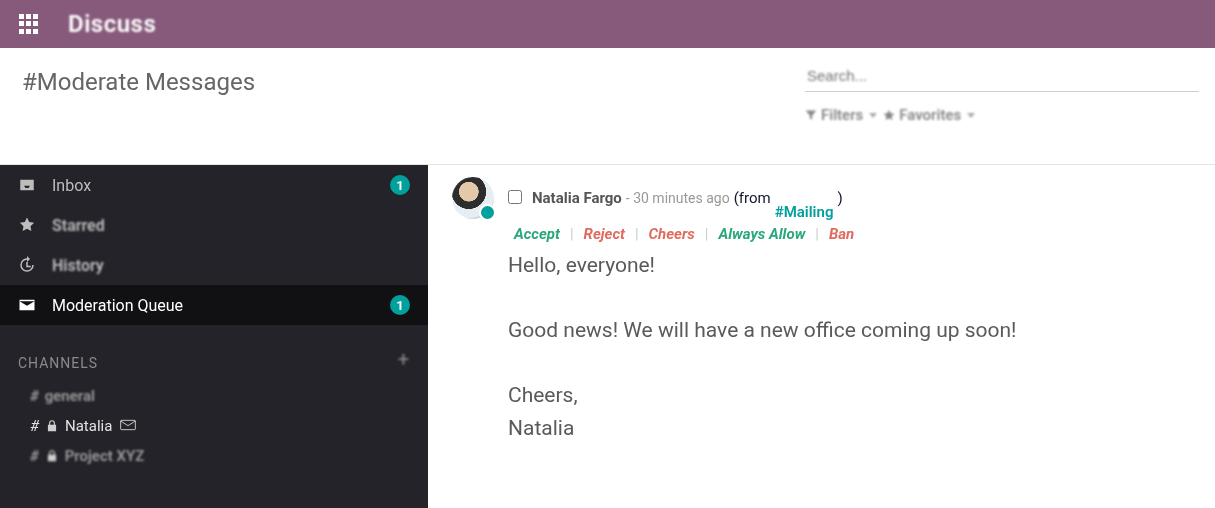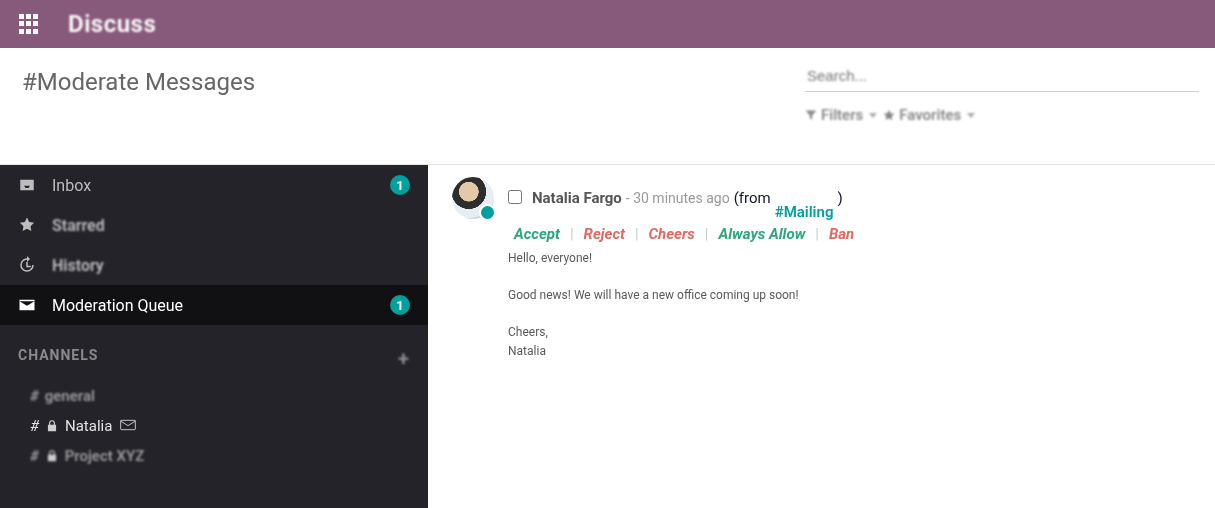--- a/index.html
+++ b/index.html
@@ -29,21 +29,21 @@
   
   .sidebar { width: 428px; background: #25232a; color: #ccc; font-size: 16px; overflow: hidden; }
   .side-item { display: flex; align-items: center; height: 40px; padding: 0 18px; cursor: pointer; color: #bdbdbd; }
   .side-item svg { width: 18px; height: 18px; fill: #bdbdbd; margin-right: 16px; flex-shrink: 0; }
   .side-item .lbl { flex: 1; }
   .side-item.blurred .lbl { filter: blur(1.2px); font-weight:600; }
   .side-item.active { background: #111114; color: #fff; }
   .side-item.active svg { fill: #fff; }
   .badge { background: #00a09d; color: #fff; font-size: 13px; font-weight: 700; border-radius: 10px; min-width: 20px; height: 20px; display: inline-flex; align-items: center; justify-content: center; padding: 0 6px; }
 
-  .side-cat { display: flex; align-items: flex-start; padding: 22px 18px 10px; color: #8a8a8a; font-weight: 700; letter-spacing: 1px; font-size: 14px; }
+  .side-cat { display: flex; align-items: flex-end; padding: 22px 18px 10px; color: #8a8a8a; font-weight: 400; letter-spacing: 1px; font-size: 14px; }
   .side-cat .plus { margin-left: auto; font-size: 20px; color: #8a8a8a; cursor: pointer; filter: blur(0.8px); }
   .channel { display: flex; align-items: center; height: 30px; padding: 0 18px 0 30px; color: #9c9c9c; font-size: 15px; cursor: pointer; }
   .channel .hash { margin-right: 6px; font-style: italic; }
   .channel.blurred { filter: blur(1.2px); font-weight:600;}
   .channel svg { width: 14px; height: 14px; fill: #cfcfcf; margin-right: 6px; }
   .channel .mailglyph svg { width: 16px; height: 12px; fill: none; stroke: #cfcfcf; stroke-width: 1.4; }
   .channel.bright { color: #e2e2e2; }
 
   
   .main { flex: 1; background: #fff; overflow: auto; }
@@ -59,21 +59,21 @@
   .chk { width: 14px; height: 14px; margin-right: 6px; position: relative; top: -1px; }
   .author { font-weight: 700; color: #555; }
   .meta { color: #999; font-size: 14px; }
   .from { color: #0f172a; }
   .chlink { color: #00a09d; font-weight: 600; cursor: pointer; margin-top: 28px; }
   .actions { margin-left: 6px; display: inline-flex; gap: 4px; font-weight: 700; font-style: italic; font-size: 15px; }
   .act { cursor: pointer; }
   .sep { color: #ccc; margin: 0 6px; font-weight: 400; font-style: normal; }
   .g { color: #2aa87a; }
   .r { color: #e06a5f; }
-  .msg-text { color: #5a5a5a; font-size: 12px; line-height: 1.55; margin-top: 6px; white-space: pre-line; }
+  .msg-text { color: #5a5a5a; font-size: 21px; line-height: 1.55; margin-top: 6px; white-space: pre-line; }
 </style>
 </head>
 <body>
 
 <div class="brand-bar">
   <div class="brand-apps">
     <span></span>
       <span></span>
       <span></span>
     <span></span>

